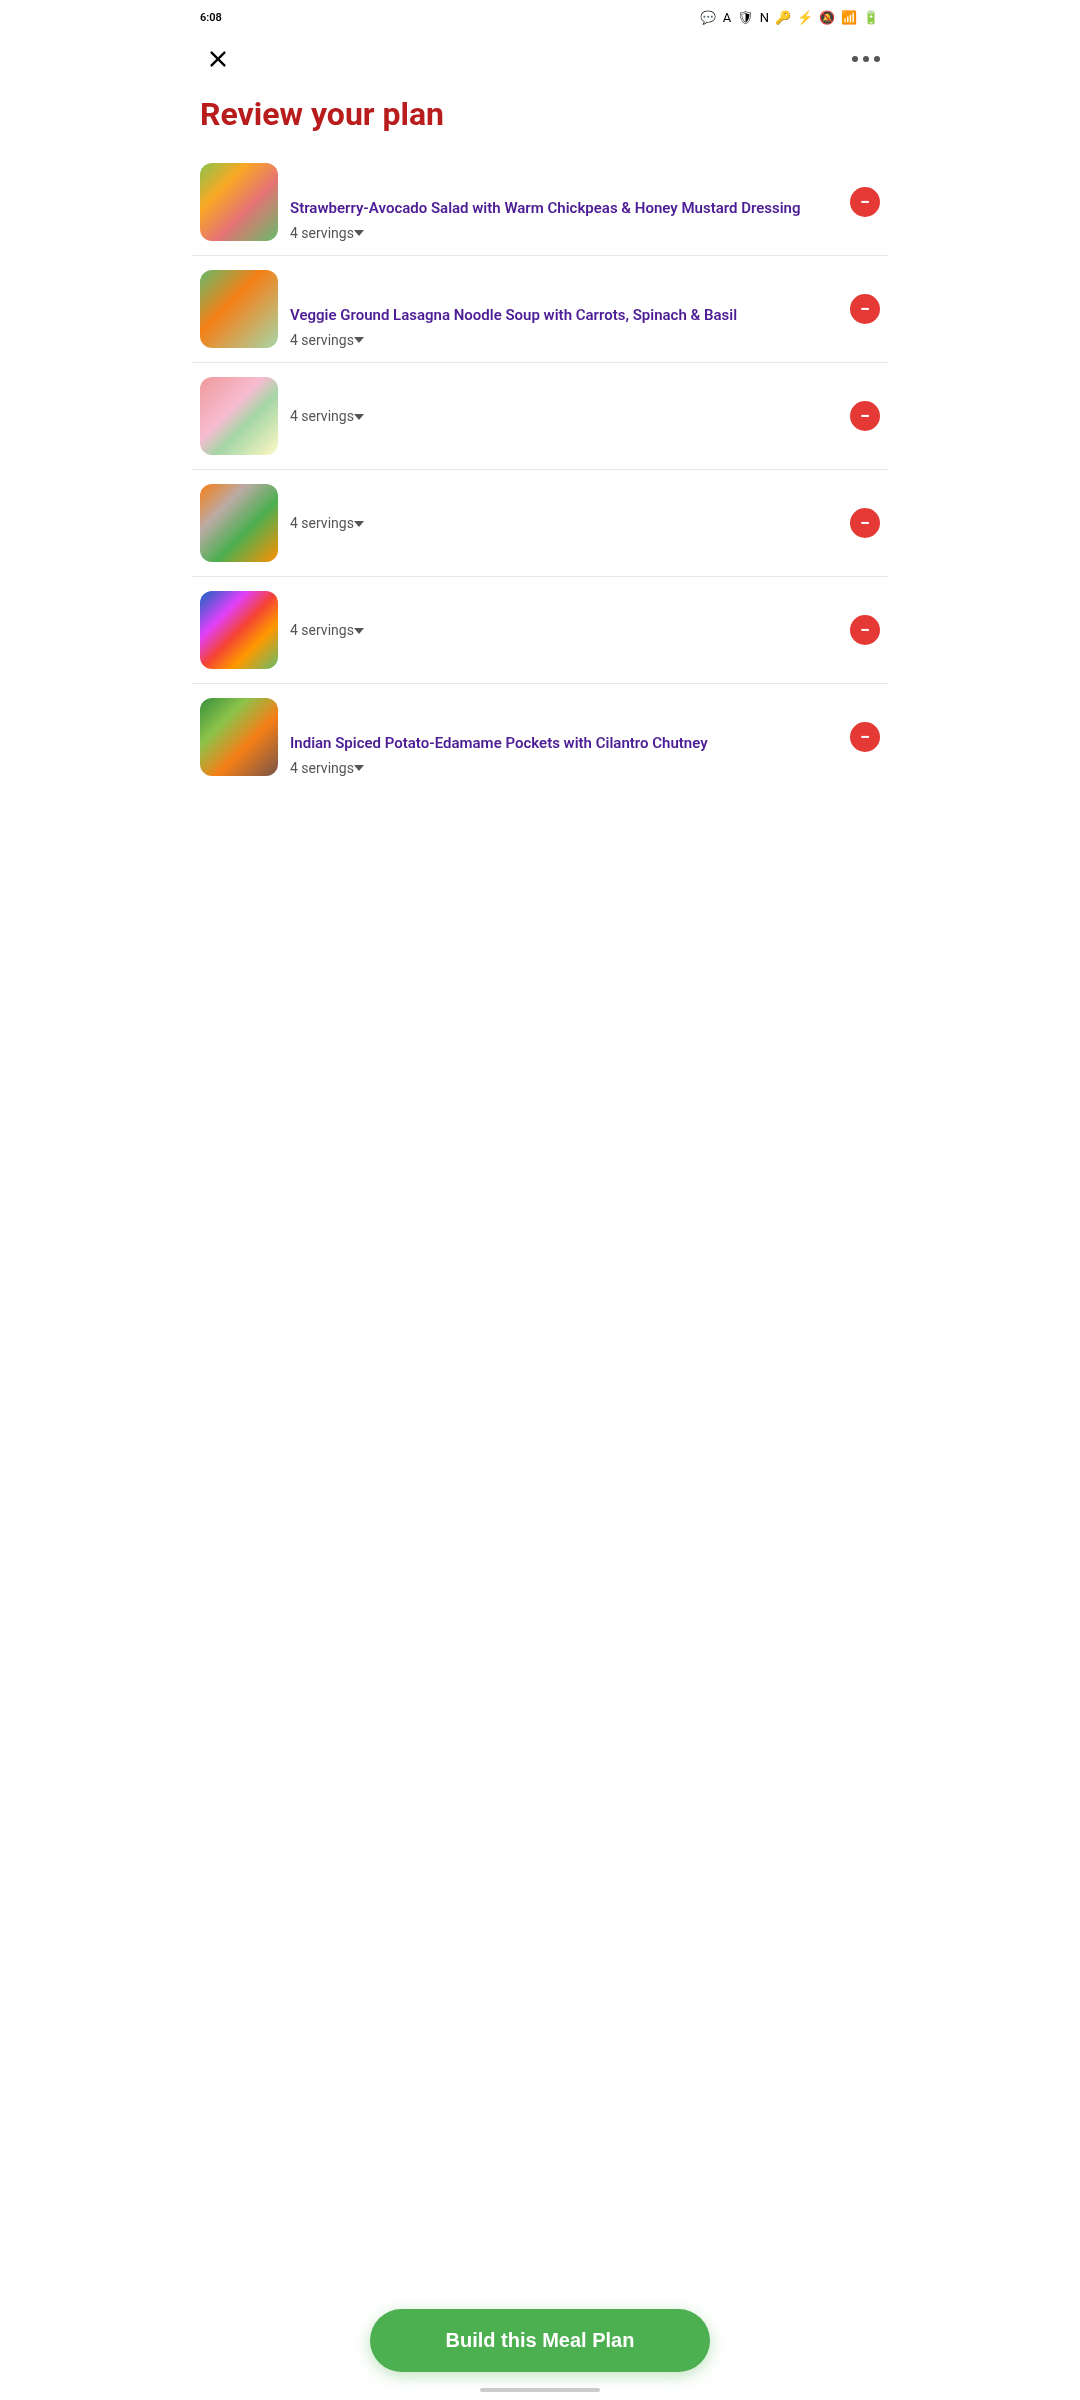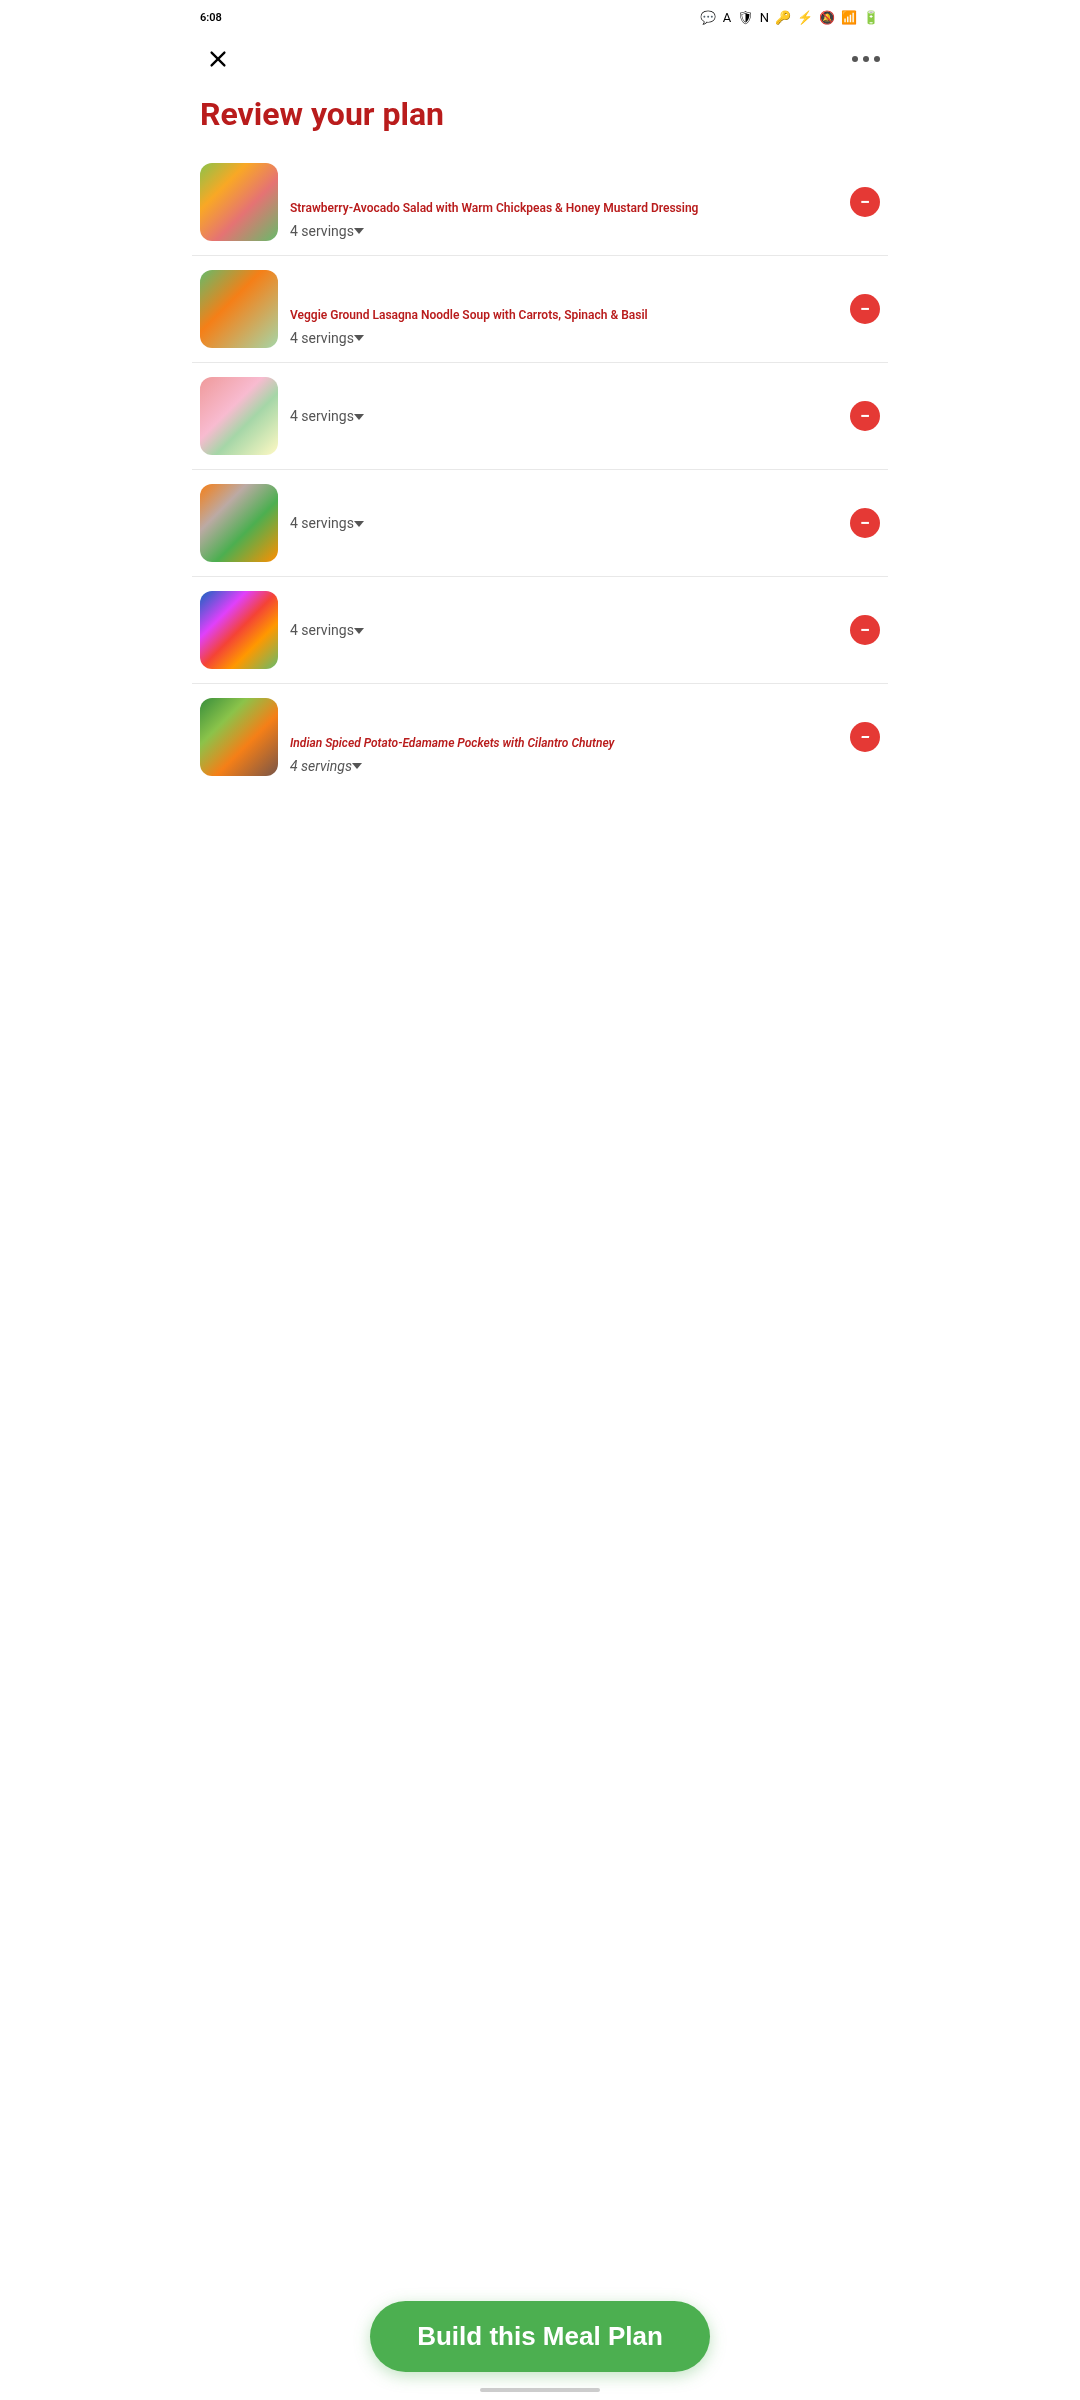--- a/index.html
+++ b/index.html
@@ -93,21 +93,20 @@
     .meal-item {
       display: flex;
       align-items: center;
       padding: 14px 8px;
       border-bottom: 1px solid #e8e8e8;
       gap: 12px;
     }
 
     .meal-item:last-child {
       border-bottom: none;
-      font-style: italic;
     }
 
     .meal-thumb {
       width: 78px;
       height: 78px;
       border-radius: 12px;
       flex-shrink: 0;
       overflow: hidden;
       background: #e0e0e0;
       display: flex;
@@ -128,23 +127,23 @@
       height: 100%;
       border-radius: 12px;
     }
 
     .meal-info {
       flex: 1;
       min-width: 0;
     }
 
     .meal-name {
-      font-size: 12px;
+      font-size: 15px;
       font-weight: 600;
-      color: #b91c1c;
+      color: #4c1d95;
       line-height: 1.35;
       margin-bottom: 6px;
       margin-top: 35px;
     }
 
     .meal-servings {
       display: flex;
       align-items: center;
       color: #555;
       font-size: 14px;
@@ -183,21 +182,21 @@
       left: 50%;
       transform: translateX(-50%);
       width: 340px;
     }
 
     .build-btn {
       width: 100%;
       padding: 20px 32px;
       background: #4caf50;
       color: #fff;
-      font-size: 26px;
+      font-size: 20px;
       font-weight: 700;
       border: none;
       border-radius: 50px;
       cursor: pointer;
       text-align: center;
       box-shadow: 0 4px 16px rgba(76,175,80,0.35);
     }
 
     
     .list-bottom-spacer {

